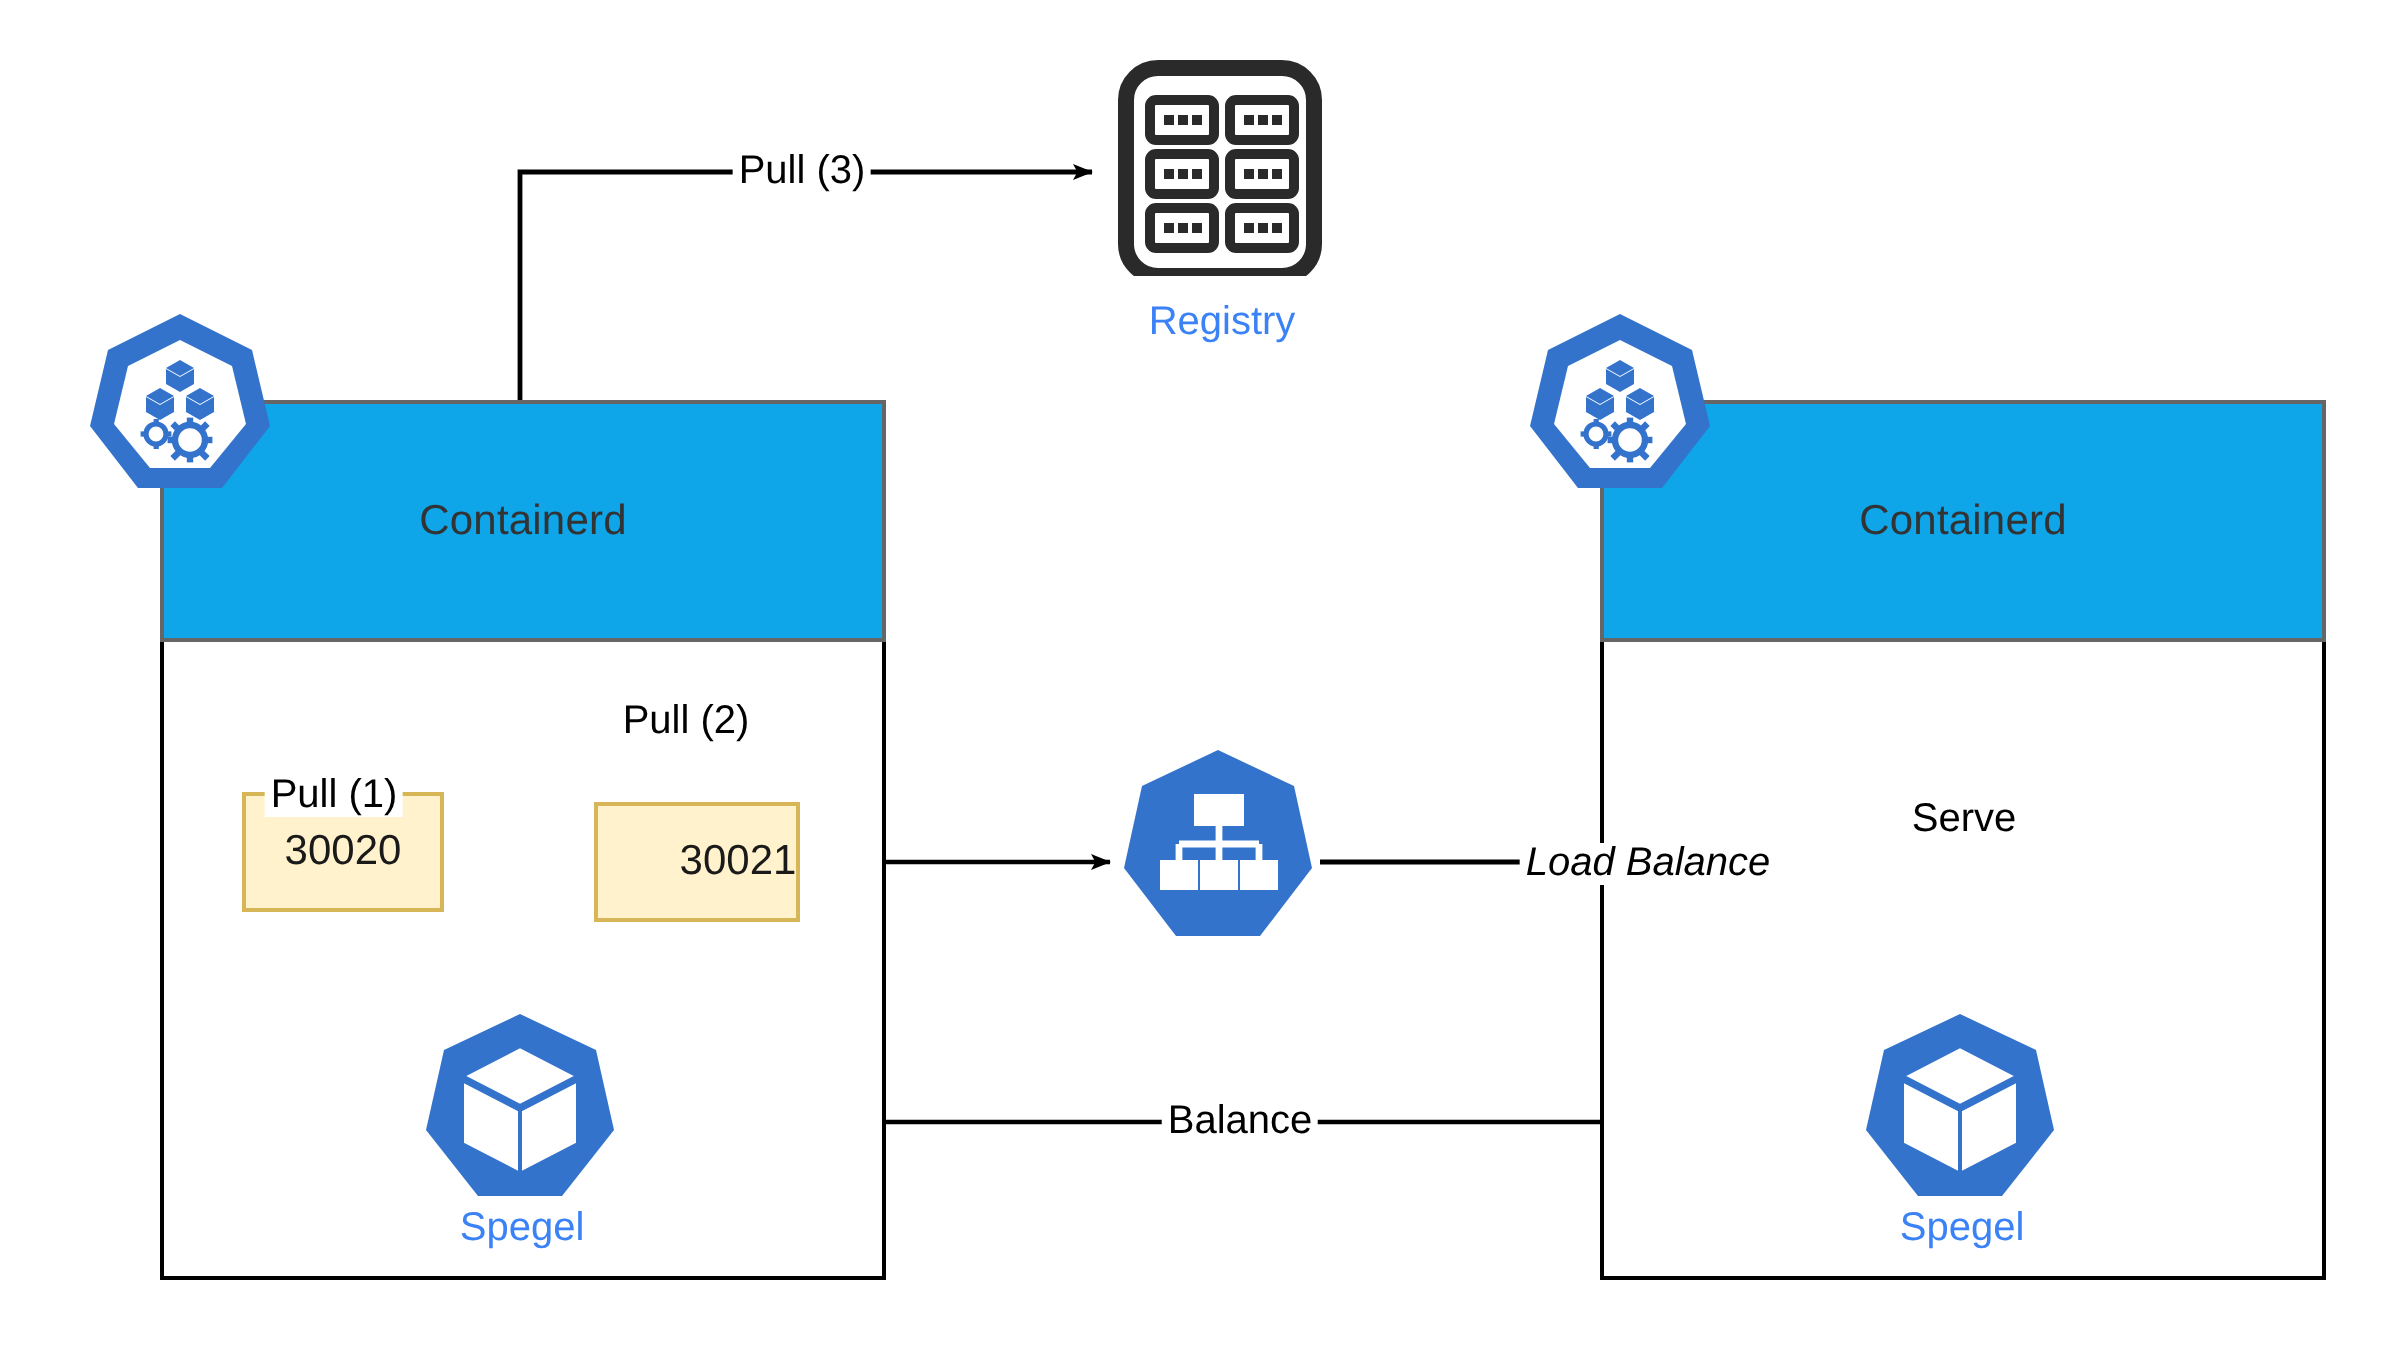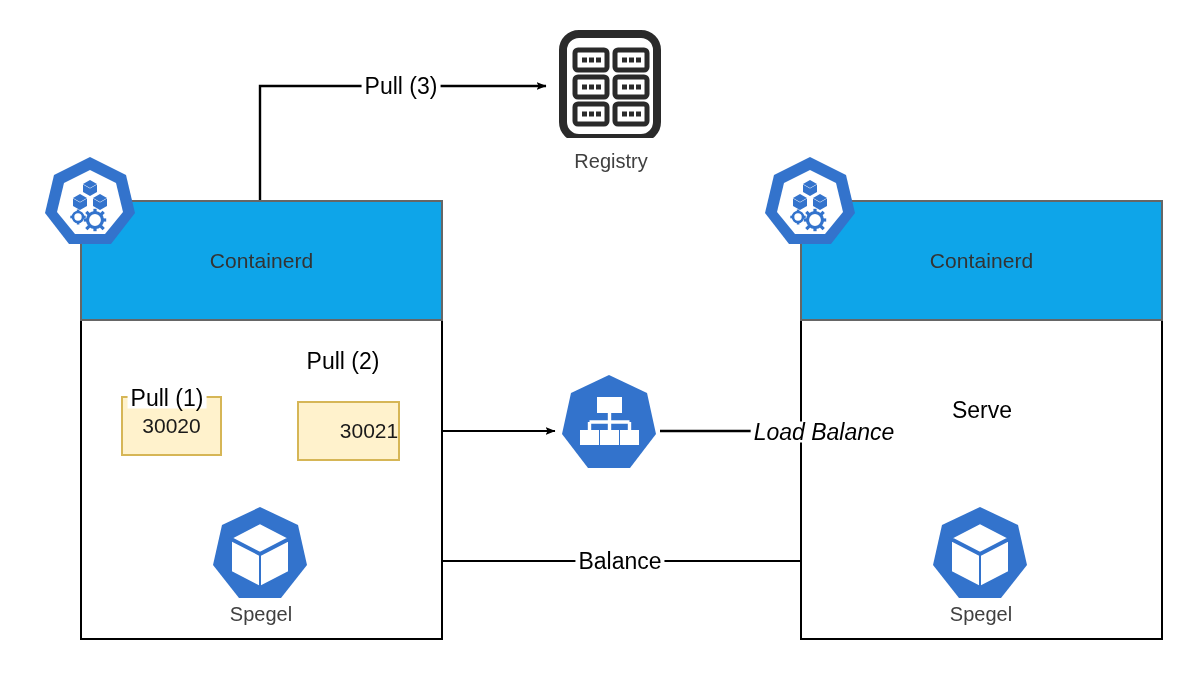--- a/index.html
+++ b/index.html
@@ -58,34 +58,34 @@
   .port-label {
     font-size: 21px;
     color: #1a1a1a;
     font-family: "Liberation Sans", sans-serif;
   }
   .icon-wrap {
     position: absolute;
   }
   .edge-label {
     position: absolute;
-    font-size: 23px;
+    font-size: 20px;
     color: #000000;
     font-family: "Liberation Sans", sans-serif;
     background: #ffffff;
     white-space: nowrap;
     padding: 0 3px;
     line-height: 21px;
     transform: translate(-50%, -50%);
     text-align: center;
   }
   .node-caption {
     position: absolute;
     font-size: 20px;
-    color: #404040;
+    color: #3b82f6;
     font-family: "Liberation Sans", sans-serif;
     white-space: nowrap;
     transform: translateX(-50%);
     text-align: center;
   }
 </style>
 </head>
 <body>
 
 <div id="canvas">

